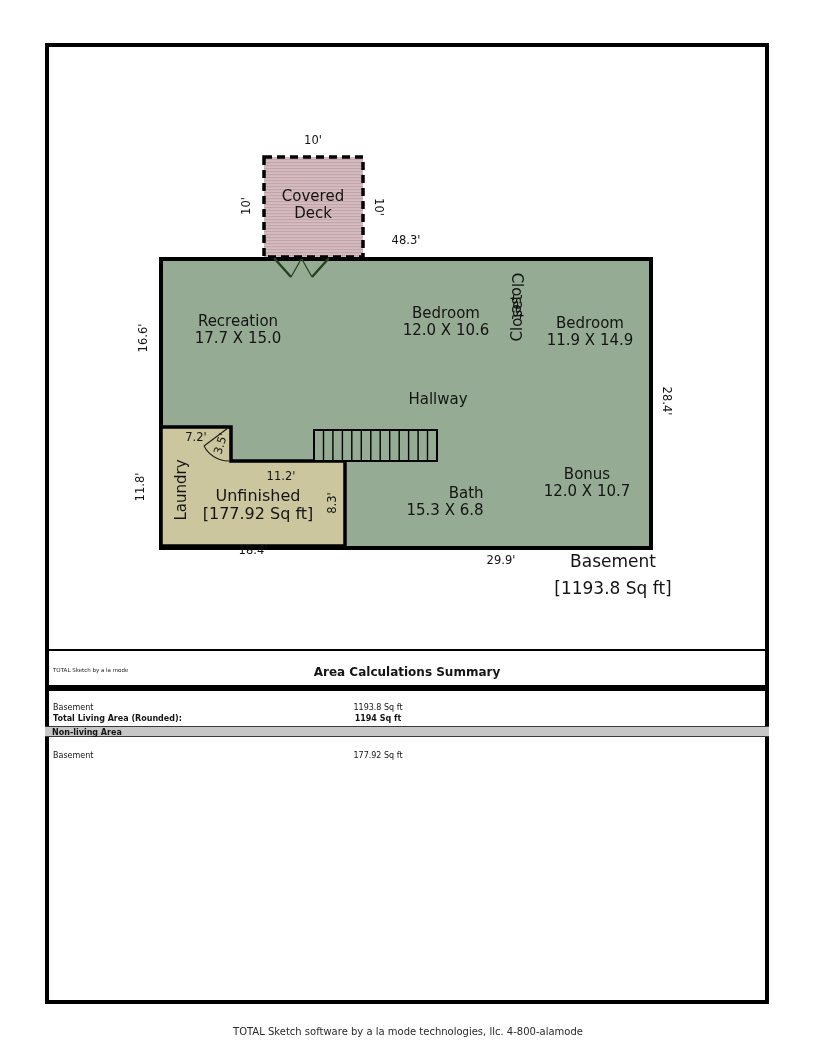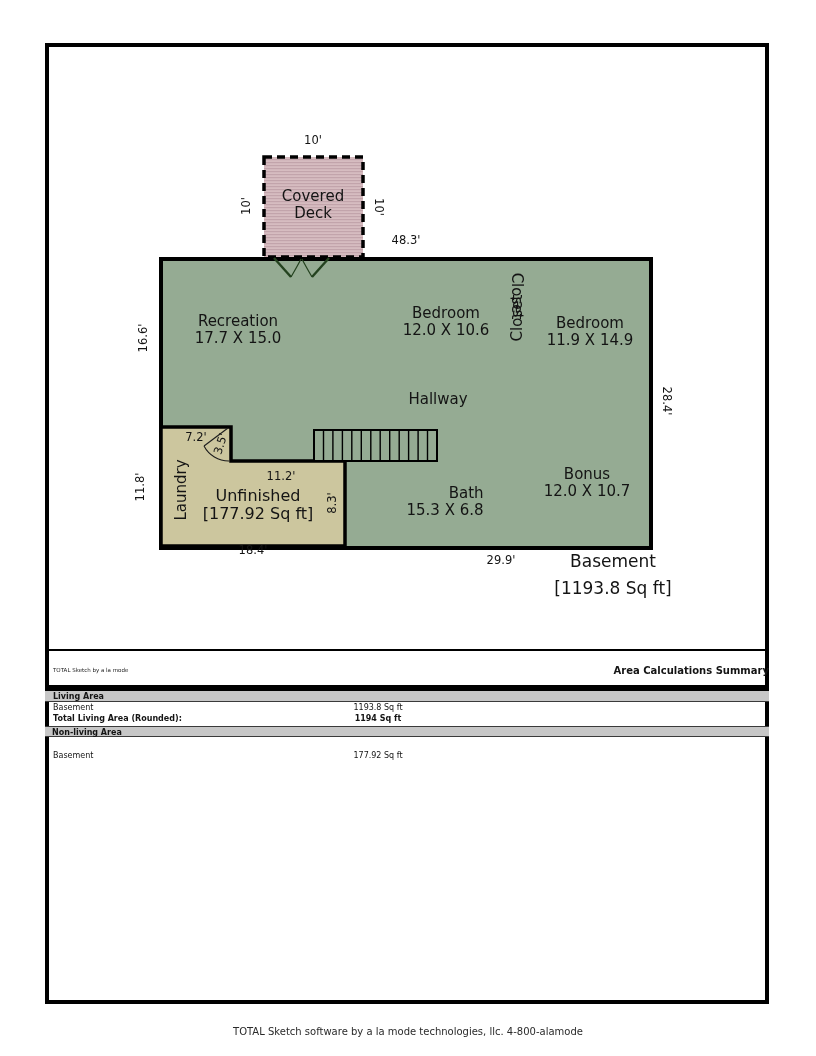--- a/index.html
+++ b/index.html
@@ -22,21 +22,21 @@
   .rot-cw{transform:translate(-50%,-50%) rotate(90deg);}
   .rot-diag{transform:translate(-50%,-50%) rotate(-72deg);}
   .dim{font-size:11.5px;}
   .room{font-size:15px;}
   .room-big{font-size:16px;}
   .basement-lbl{font-size:17px;line-height:1.6;}
   
   #summary{left:45px;top:649px;width:724px;height:118px;}
   #summary .topline{position:absolute;left:0;top:0;width:724px;height:2px;background:#000;}
   #summary .hdr-left{position:absolute;left:8px;top:18px;font-size:5.5px;color:#222;}
-  #summary .hdr-title{position:absolute;left:0;top:16px;width:724px;text-align:right;font-size:10px;font-weight:bold;}
+  #summary .hdr-title{position:absolute;left:0;top:16px;width:724px;text-align:center;font-size:12px;font-weight:bold;}
   #summary .bar{position:absolute;left:0;top:36px;width:724px;height:6px;background:#000;}
   #summary .band{position:absolute;left:0;width:724px;height:11px;background:#c7c7c7;
     border-bottom:1px solid #3a3a3a;box-sizing:border-box;
     font-size:8px;font-weight:bold;line-height:11px;padding-left:8px;}
   #summary .band2{border-top:1px solid #3a3a3a;padding-left:7px;}
   #summary .trow{position:absolute;left:0;width:724px;height:11px;font-size:8px;line-height:11px;}
   #summary .trow .rlabel{position:absolute;left:8px;top:0;}
   #summary .trow .rvalue{position:absolute;left:268px;width:130px;top:0;text-align:center;}
   #summary .bold{font-weight:bold;}
   #footer{
@@ -145,21 +145,20 @@
   <div>Basement</div>
   <div>[1193.8 Sq ft]</div>
 </div>
 
 <div id="summary" class="abs">
   <div class="topline"></div>
   <div class="hdr-left">TOTAL Sketch by a la mode</div>
   <div class="hdr-title">Area Calculations Summary</div>
   <div class="bar"></div>
 
-  <div class="band" style="top:42px;">Living Area</div>
   <div class="trow" style="top:53px;">
     <span class="rlabel">Basement</span>
     <span class="rvalue">1193.8 Sq ft</span>
   </div>
   <div class="trow bold" style="top:64px;">
     <span class="rlabel">Total Living Area (Rounded):</span>
     <span class="rvalue">1194 Sq ft</span>
   </div>
 
   <div class="band band2" style="top:77px;">Non-living Area</div>

